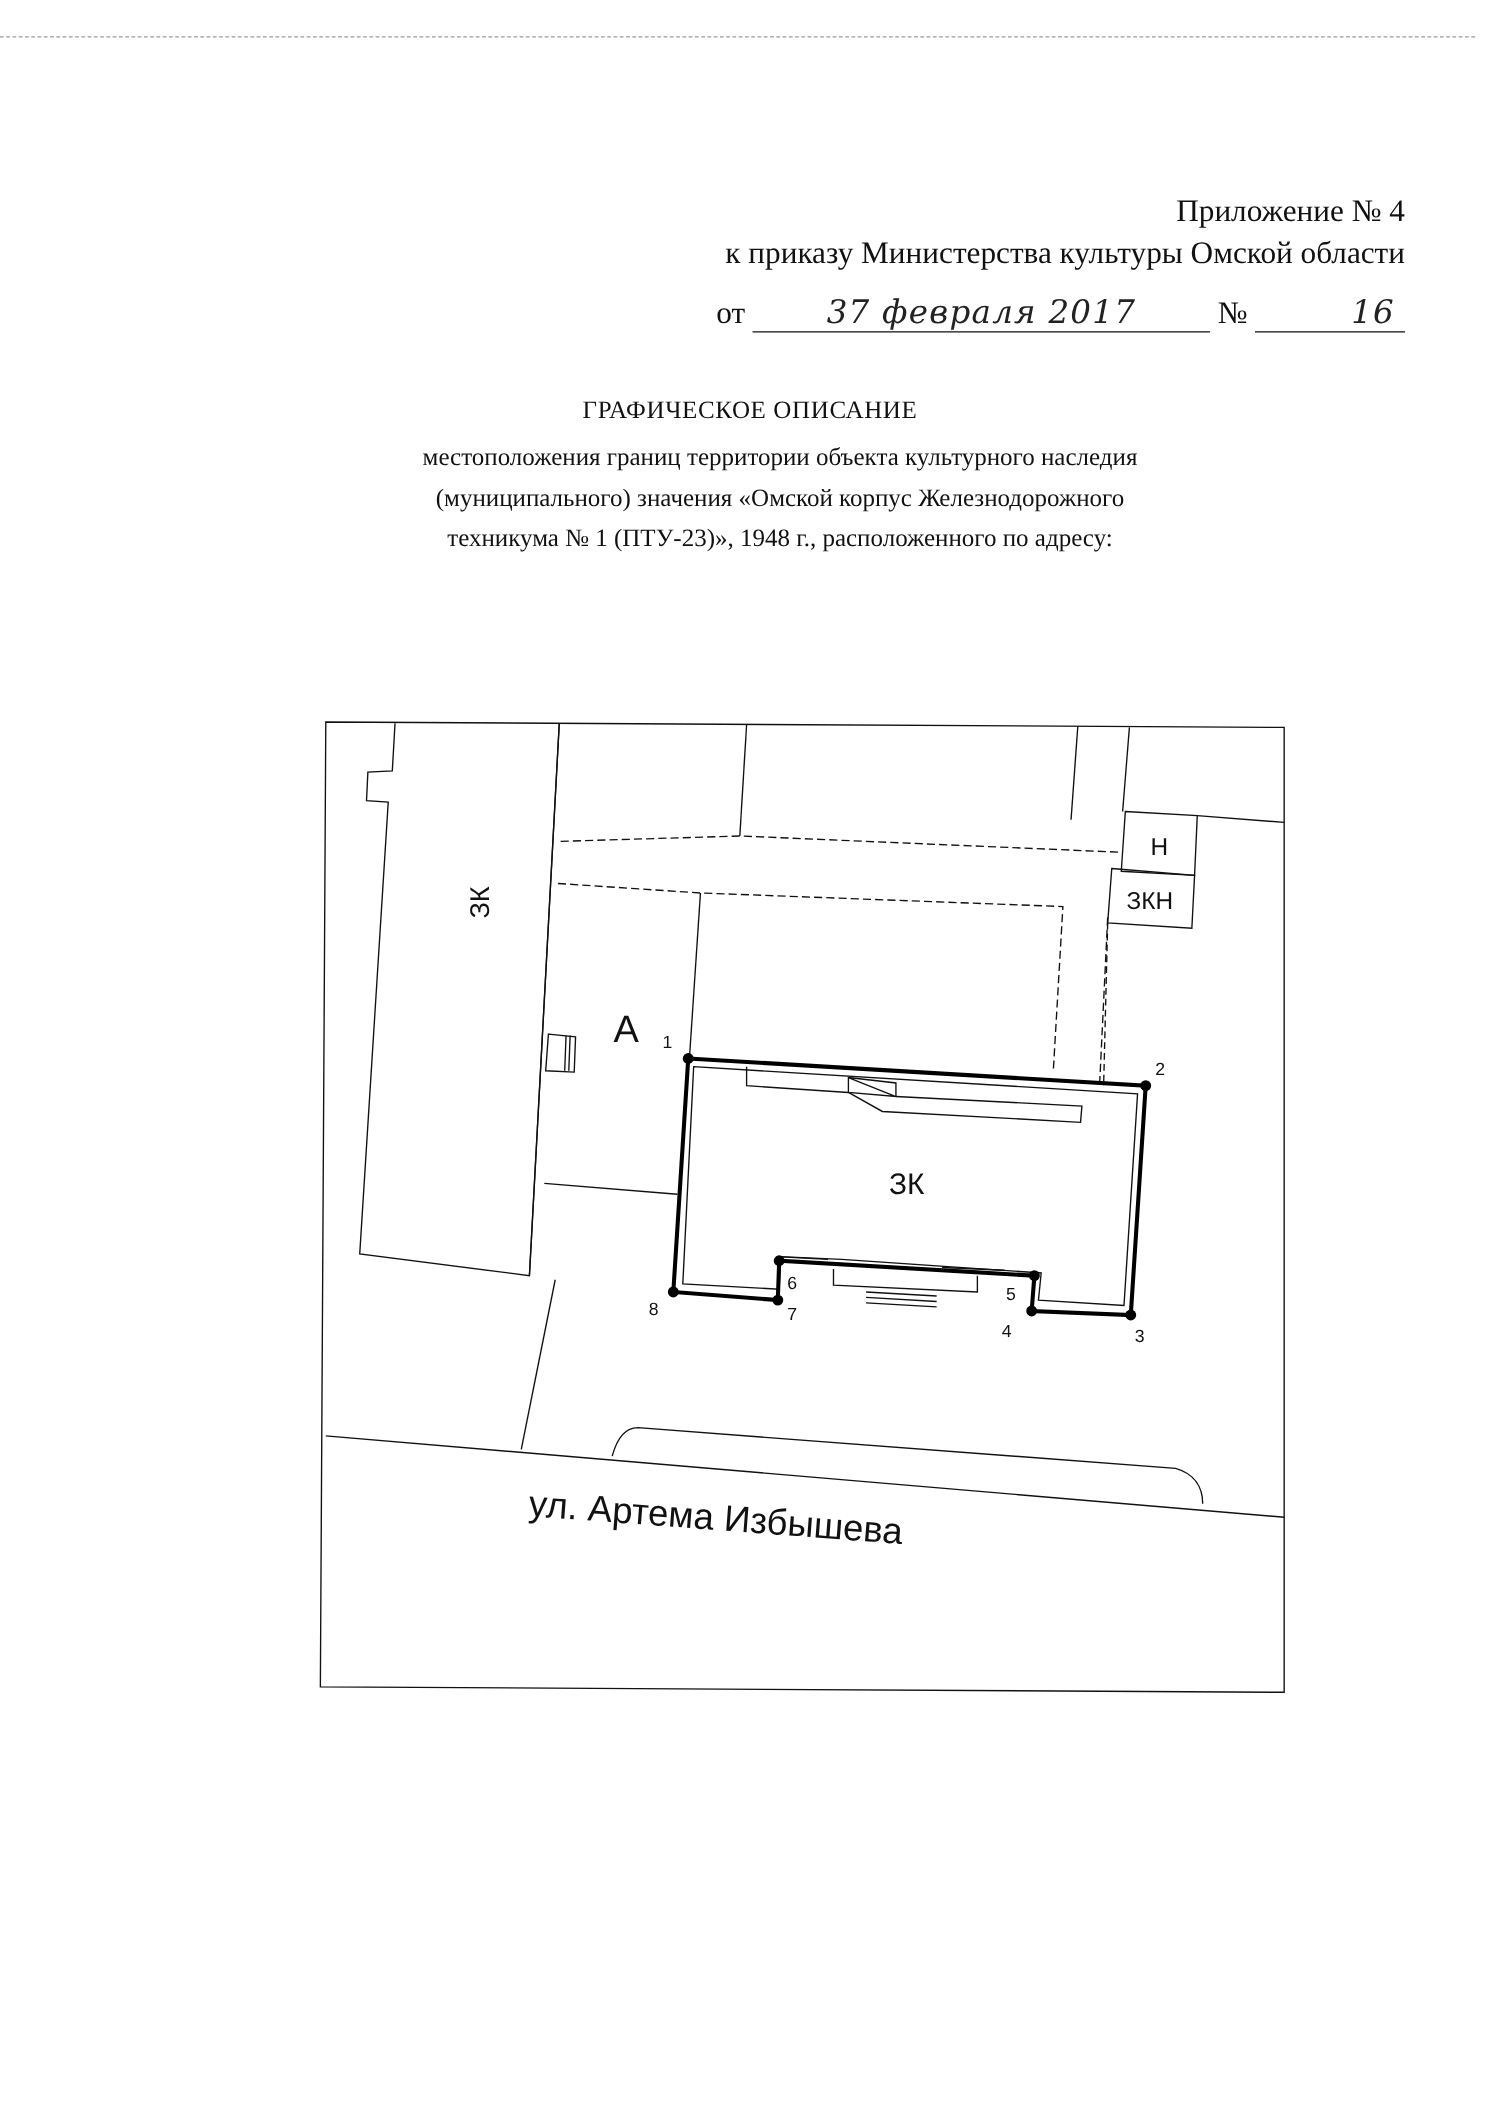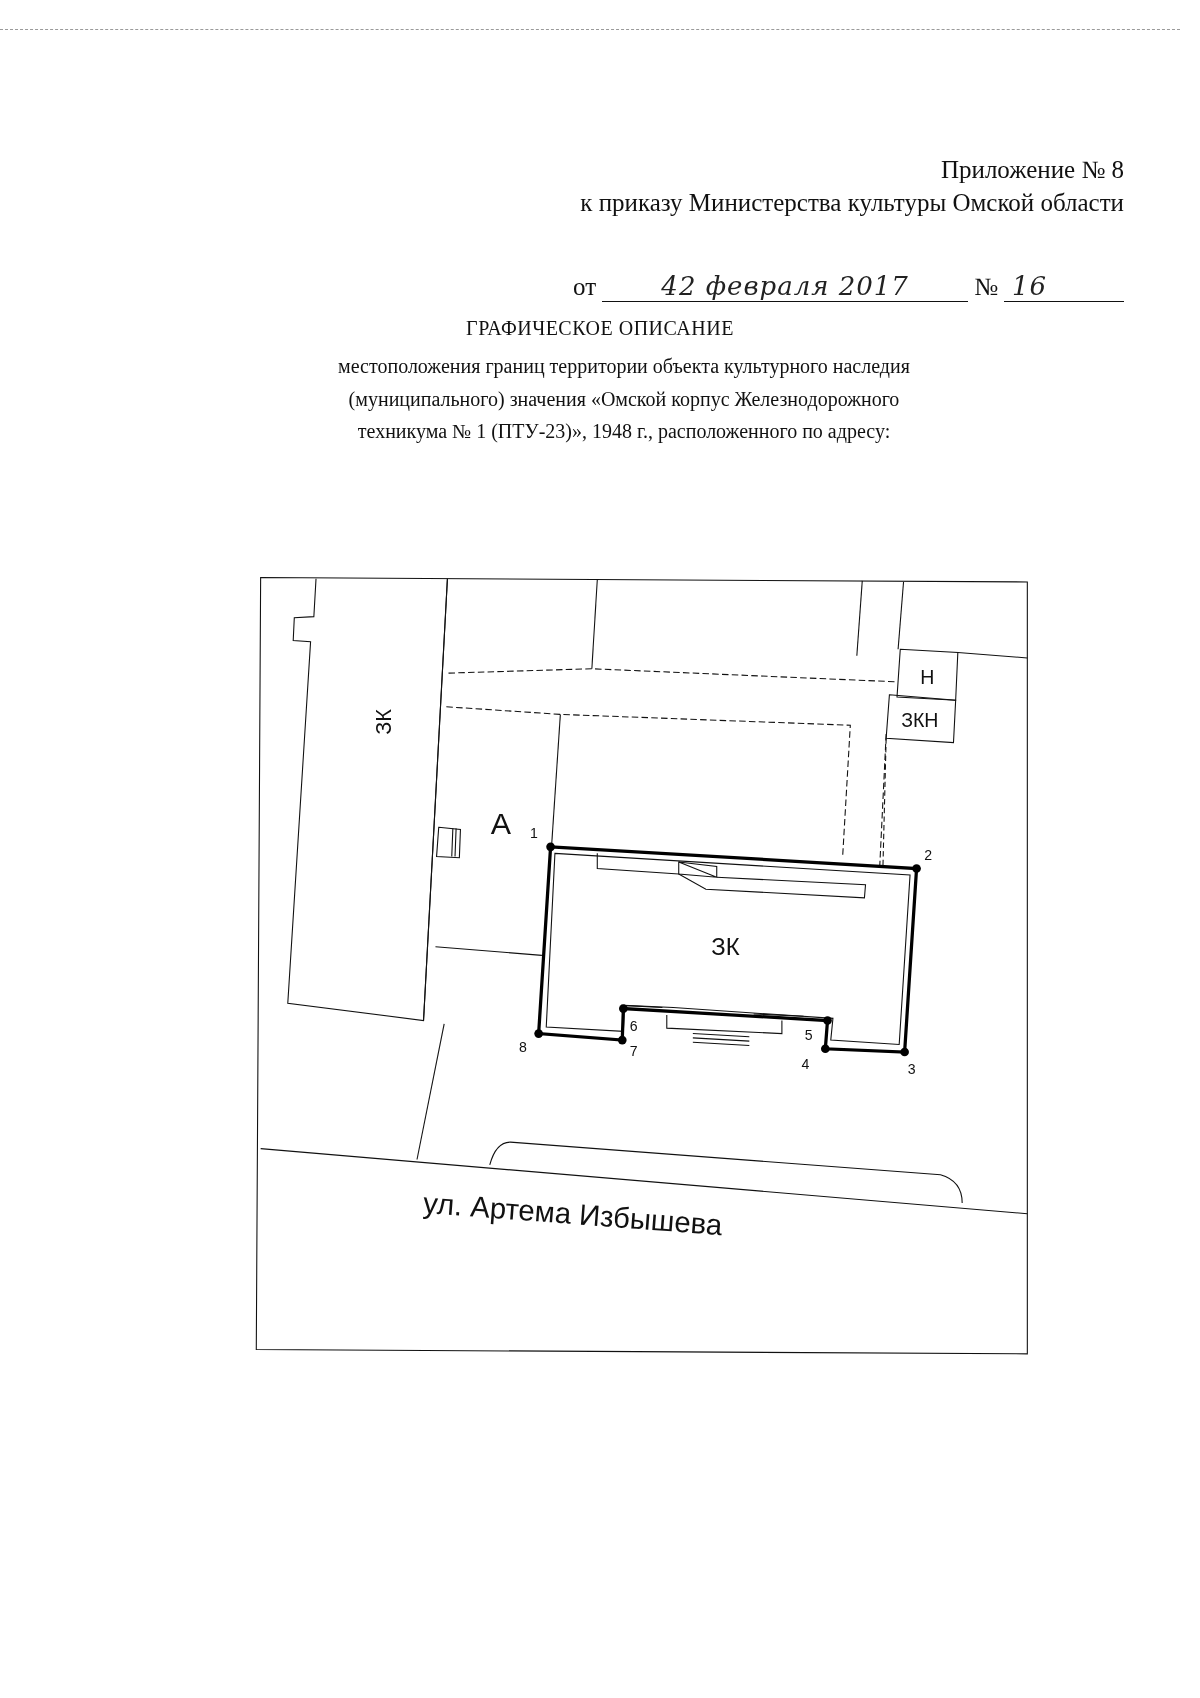--- a/index.html
+++ b/index.html
@@ -7,39 +7,39 @@
     .page { position: absolute; left: 0; top: 0; width: 1200px; height: 1698px; }
     .scanline { position: absolute; left: 0; top: 29px; width: 1180px; height: 0; border-top: 1px dashed #9a9a9a; }
     .serif { font-family: "Liberation Serif", "DejaVu Serif", serif; }
     .appendix { position: absolute; right: 76px; text-align: right; font-size: 25px; line-height: 30px; }
     .app-title { top: 155px; }
     .app-order { top: 188px; }
     .app-date { top: 235px; display: flex; align-items: flex-end; justify-content: flex-end; gap: 6px; }
     .hand { font-family: "DejaVu Serif", serif; font-style: italic; font-size: 26px; letter-spacing: 1px; color: #222;
             border-bottom: 1.5px solid #111; padding: 0 8px; line-height: 30px; }
     .hand-date { width: 350px; display: inline-block; text-align: center; }
-    .hand-num { width: 104px; display: inline-block; text-align: left; margin-top: 36px; }
+    .hand-num { width: 104px; display: inline-block; text-align: right; }
     .heading { position: absolute; left: 0; width: 1200px; text-align: center; font-size: 20px; line-height: 32px; }
     .h-title { top: 312px; letter-spacing: 0.5px; }
     .h-body { top: 350px; padding-left: 24px; }
     .h-body div { height: 32.5px; }
     .map { position: absolute; left: 0; top: 0; width: 1200px; height: 1698px; }
     .map text { font-family: "Liberation Sans", "DejaVu Sans", sans-serif; fill: #111; }
   </style>
 </head>
 <body>
 
 <div class="page">
   <div class="scanline"></div>
 
-  <div class="appendix app-title serif">Приложение № 8</div>
+  <div class="appendix app-title serif">Приложение № 4</div>
   <div class="appendix app-order serif">к приказу Министерства культуры Омской области</div>
   <div class="appendix app-date serif">
     <span>от</span>
-    <span class="hand hand-date">42 февраля 2017</span>
+    <span class="hand hand-date">37 февраля 2017</span>
     <span>№</span>
     <span class="hand hand-num">16</span>
   </div>
 
   <div class="heading h-title serif">ГРАФИЧЕСКОЕ ОПИСАНИЕ</div>
   <div class="heading h-body serif">
     <div>местоположения границ территории объекта культурного наследия</div>
     <div>(муниципального) значения «Омской корпус Железнодорожного</div>
     <div>техникума № 1 (ПТУ-23)», 1948 г., расположенного по адресу:</div>
   </div>

